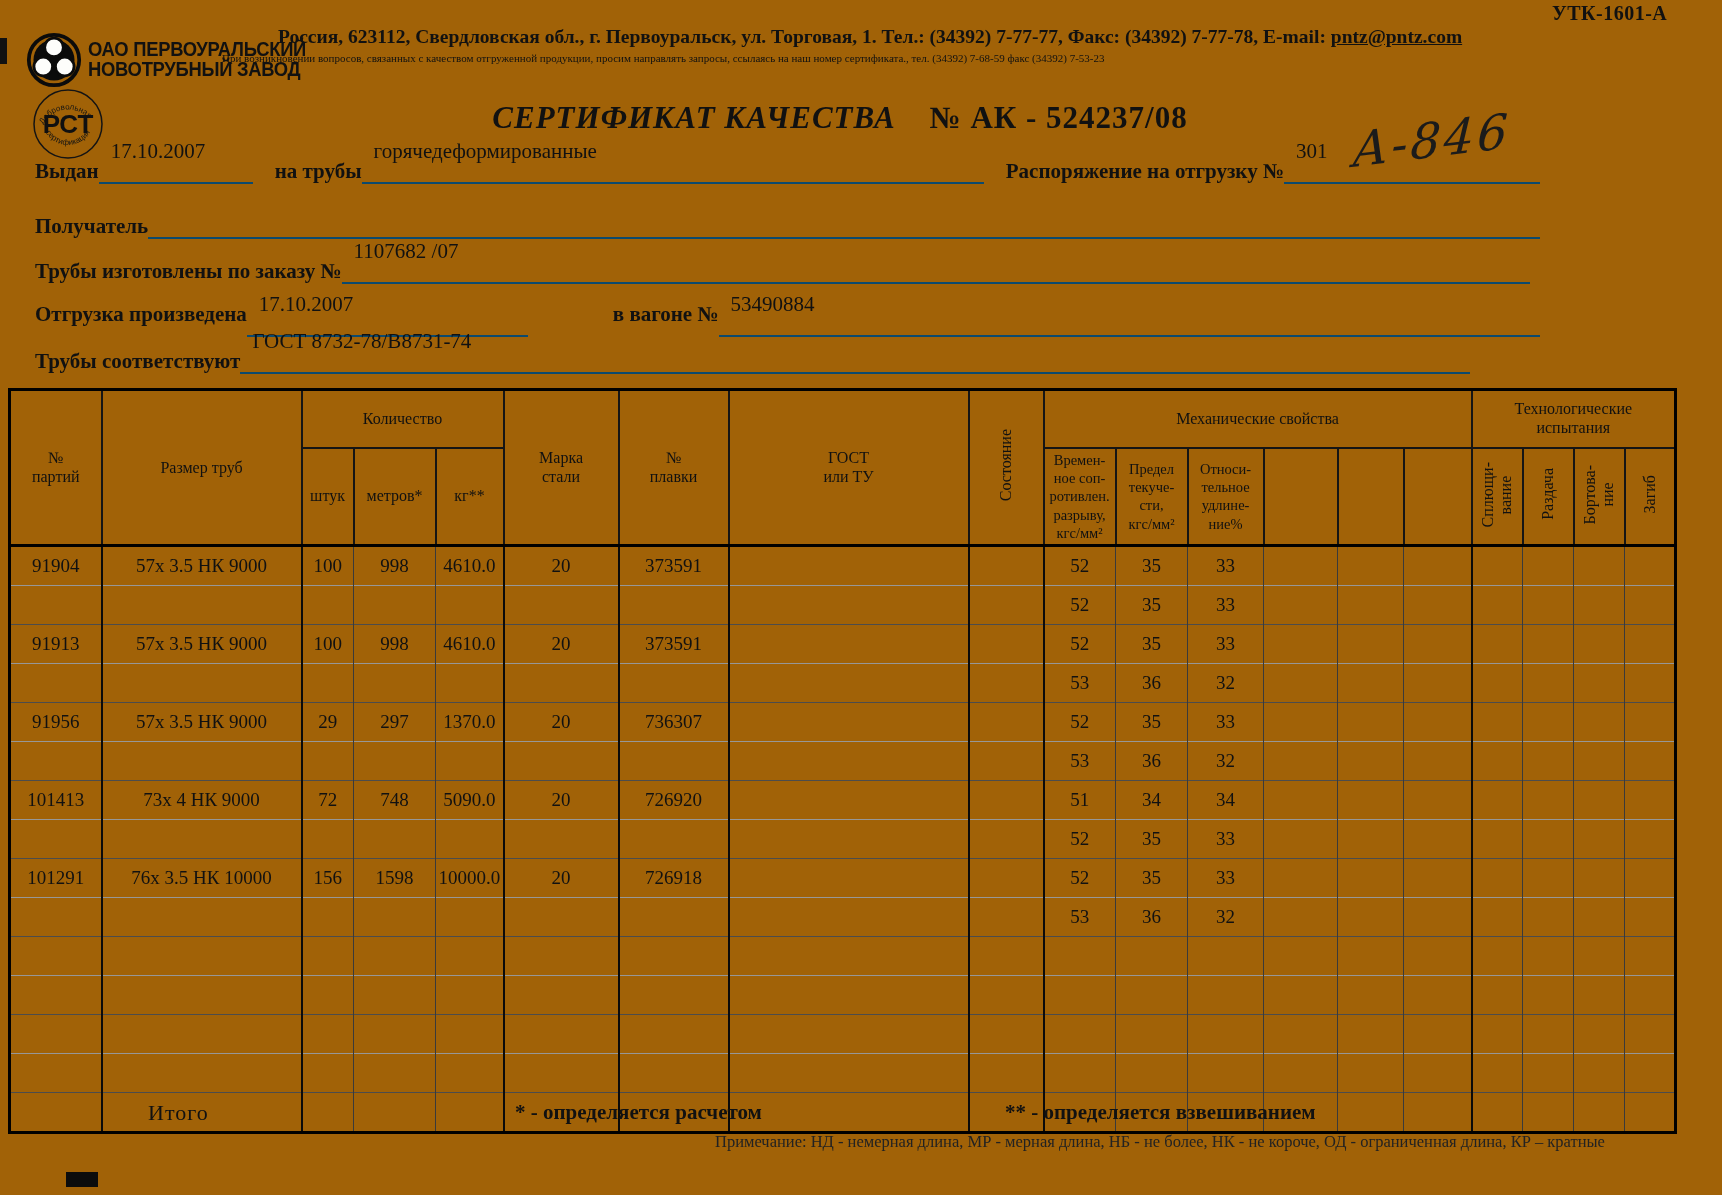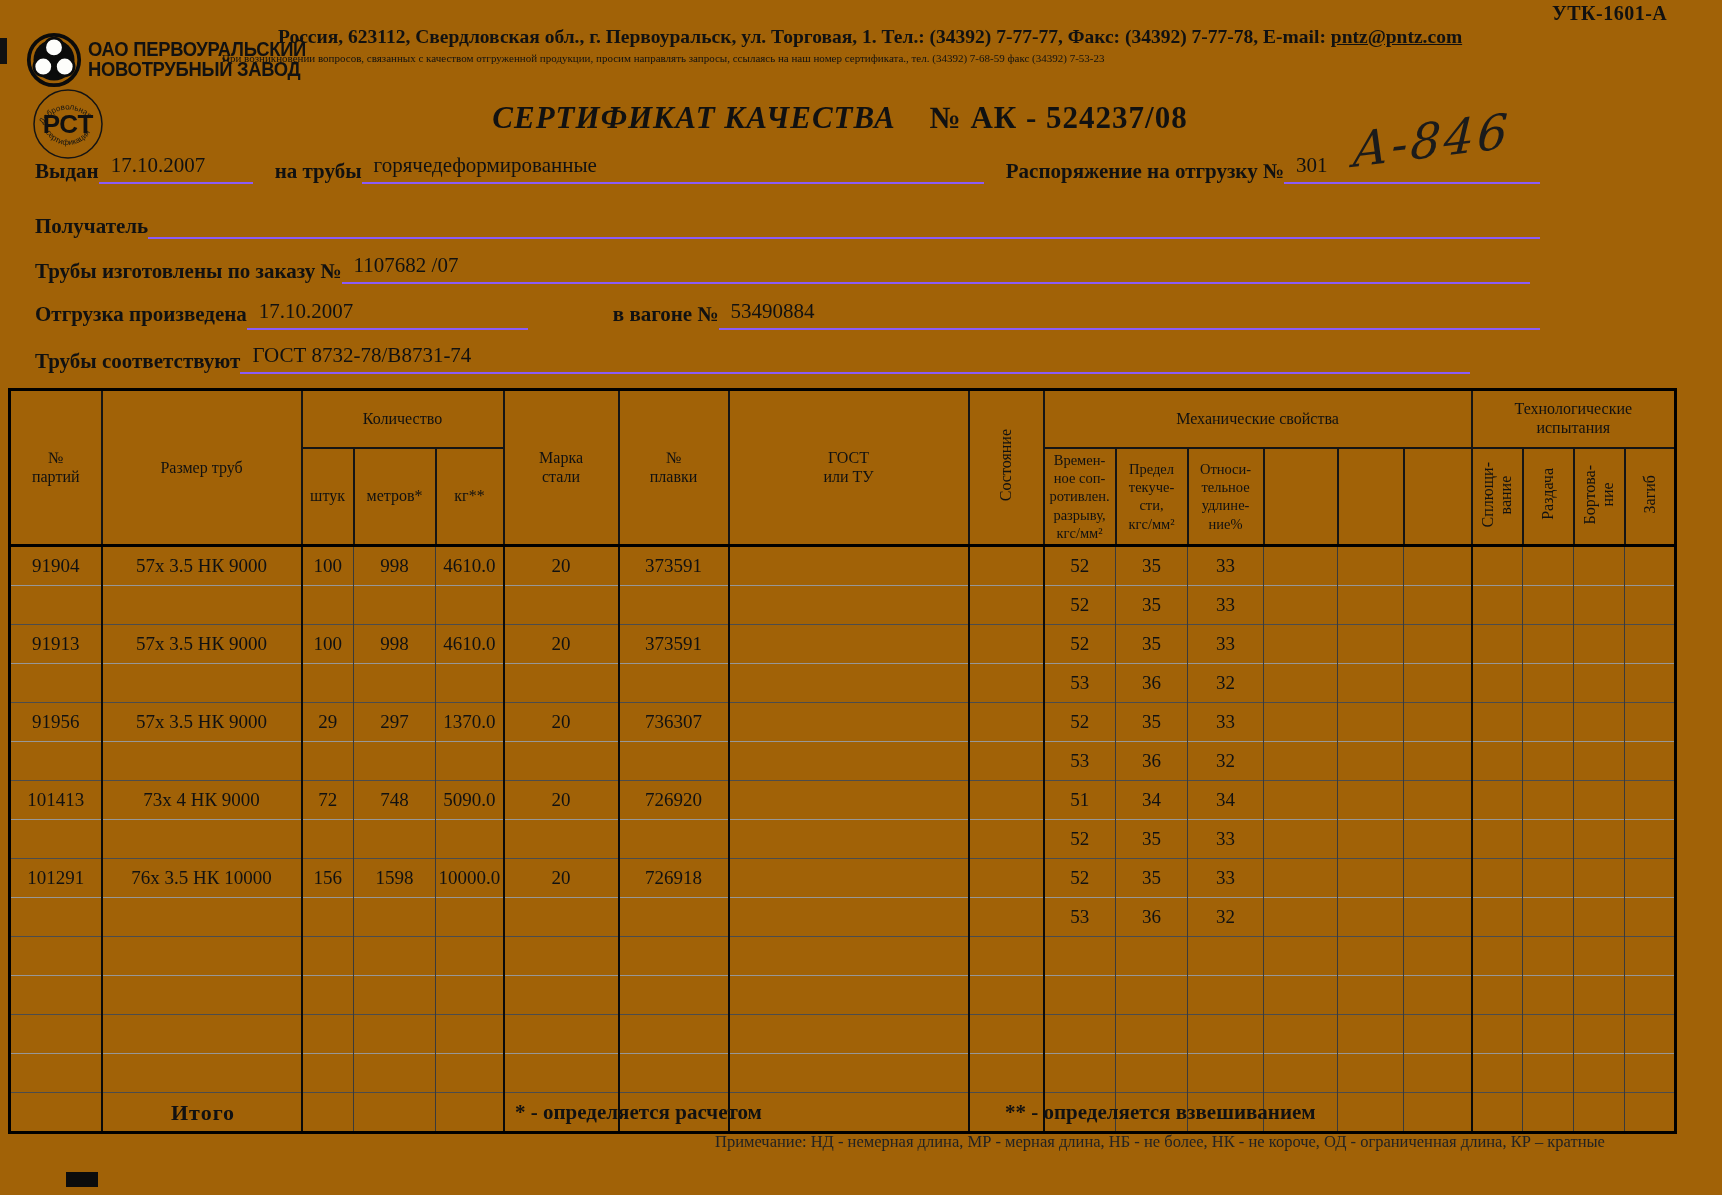--- a/index.html
+++ b/index.html
@@ -22,21 +22,21 @@
   
   .title{top:100px;left:300px;width:1080px;text-align:center;font-size:31px;font-weight:bold;}
   .title .t-main{font-style:italic;letter-spacing:1px;}
   .title .t-num{font-style:normal;margin-left:26px;letter-spacing:1px;}
   .hand{top:112px;left:1352px;font-size:48px;font-style:italic;font-family:"DejaVu Serif",serif;
     transform:rotate(-7deg) skewX(-10deg);letter-spacing:3px;color:#1b1b1b;}
 
   
   .frow{display:flex;align-items:flex-end;font-size:21px;height:30px;}
   .frow .lab{font-weight:bold;white-space:nowrap;}
-  .frow .val{border-bottom:2px solid #8b5cf6;white-space:nowrap;padding:0 4px 4px 12px;}
+  .frow .val{border-bottom:2px solid #0c4a6e;white-space:nowrap;padding:0 4px 18px 12px;}
   .frow .gap{width:22px;flex:none;}
   .f1{top:154px;left:35px;width:1505px;}
   .f2{top:209px;left:35px;width:1505px;}
   .f3{top:254px;left:35px;width:1495px;}
   .f4{top:299px;left:35px;width:1505px;align-items:center;}
   .f5{top:344px;left:35px;width:1435px;}
 
   
   table.cert{border-collapse:collapse;table-layout:fixed;position:absolute;
     top:388px;left:8px;width:1666px;border:3px solid #000;}
@@ -49,21 +49,21 @@
     overflow:hidden;white-space:nowrap;}
   .cert tbody tr:nth-child(odd) td{border-top:1px solid #4c4c4c;}
   .cert tbody tr:first-child td{border-top:none;}
   .cert td:nth-child(2),.cert td:nth-child(3),.cert td:nth-child(6),
   .cert td:nth-child(7),.cert td:nth-child(8),.cert td:nth-child(9),
   .cert td:nth-child(10),.cert td:nth-child(16){border-left:2.5px solid #0a0a0a;}
   .vtext{writing-mode:vertical-rl;transform:rotate(180deg);display:inline-block;
     white-space:pre-line;font-size:16px;line-height:1.1;}
 
   
-  .totals-label{top:1100px;left:171px;font-size:22px;font-weight:bold;letter-spacing:1px;}
+  .totals-label{top:1100px;left:148px;font-size:22px;font-weight:normal;letter-spacing:1px;}
   .totals-box{top:1092px;left:300px;display:flex;border:3px solid #000;height:44px;}
   .totals-box .tcell{display:flex;align-items:center;justify-content:center;
     font-size:20px;border-left:2.5px solid #000;}
   .totals-box .tcell:first-child{border-left:none;}
   .fn-star{top:1100px;left:515px;font-size:21px;font-weight:bold;}
   .fn-dstar{top:1100px;left:1005px;font-size:21px;font-weight:bold;}
   .fn-note{top:1132px;left:715px;font-size:16.5px;color:#222;}
 
   .corner-mark{top:1172px;left:66px;width:32px;height:15px;background:#0c0c0c;}
   .edge-mark{top:38px;left:0px;width:7px;height:26px;background:#111;}

